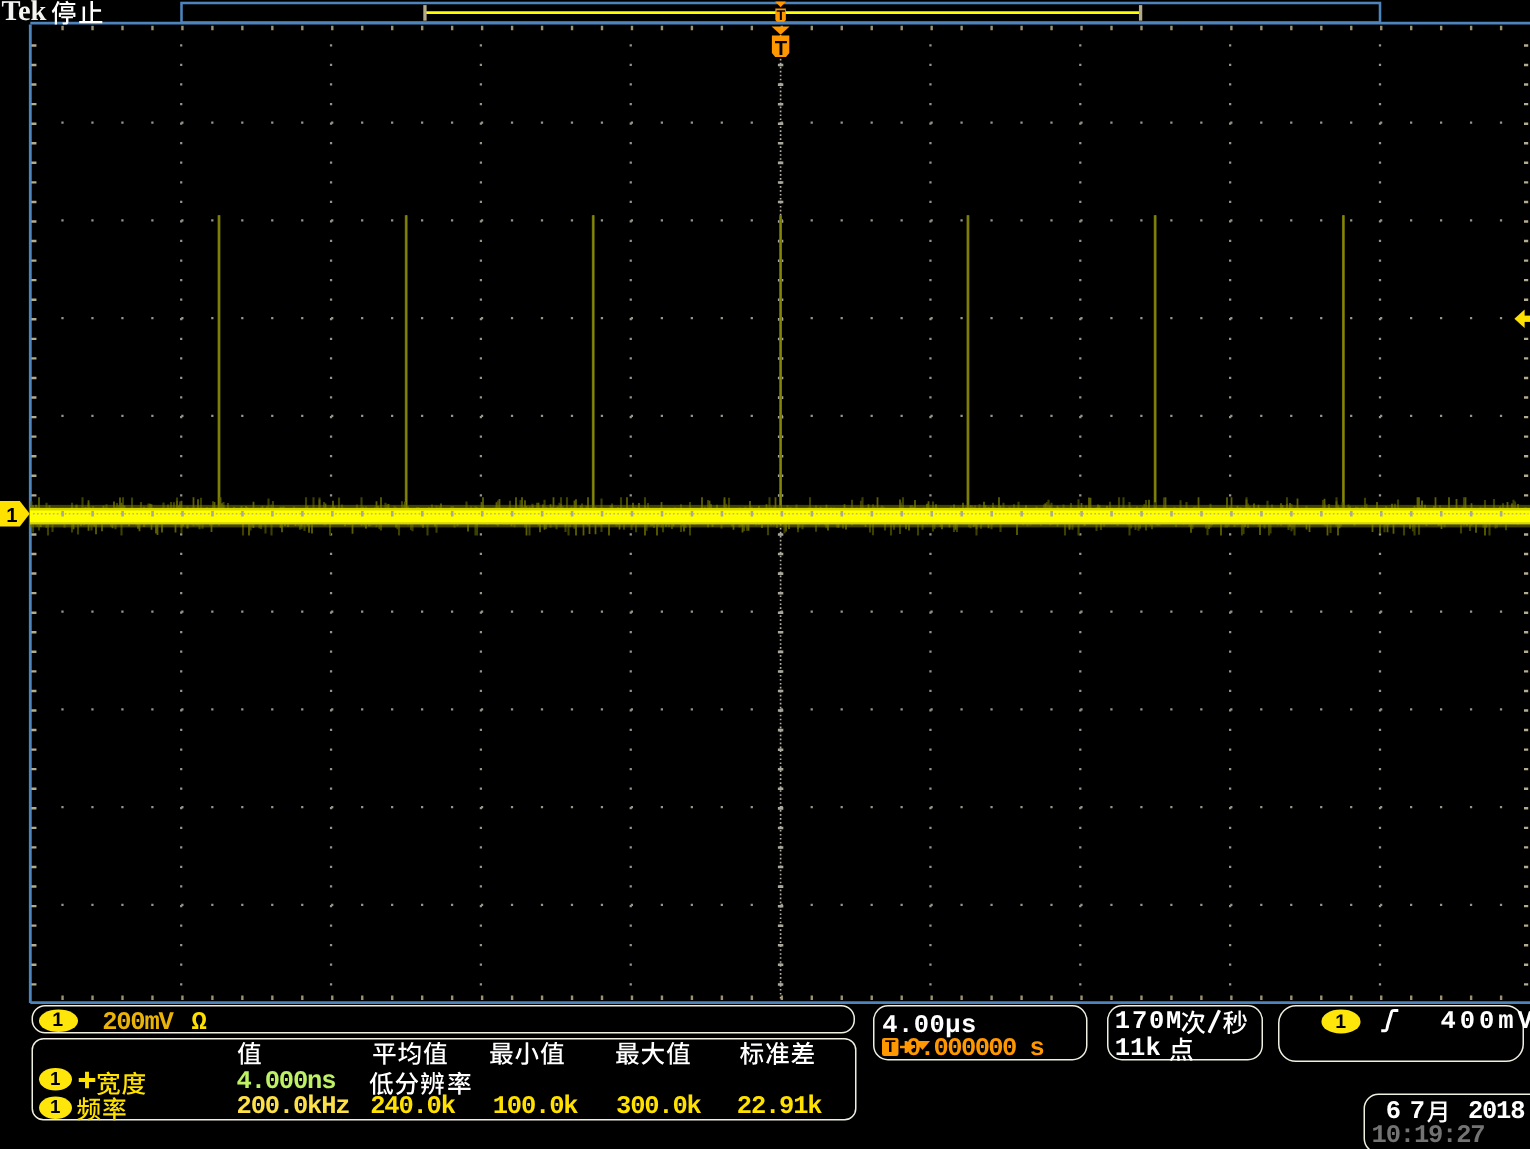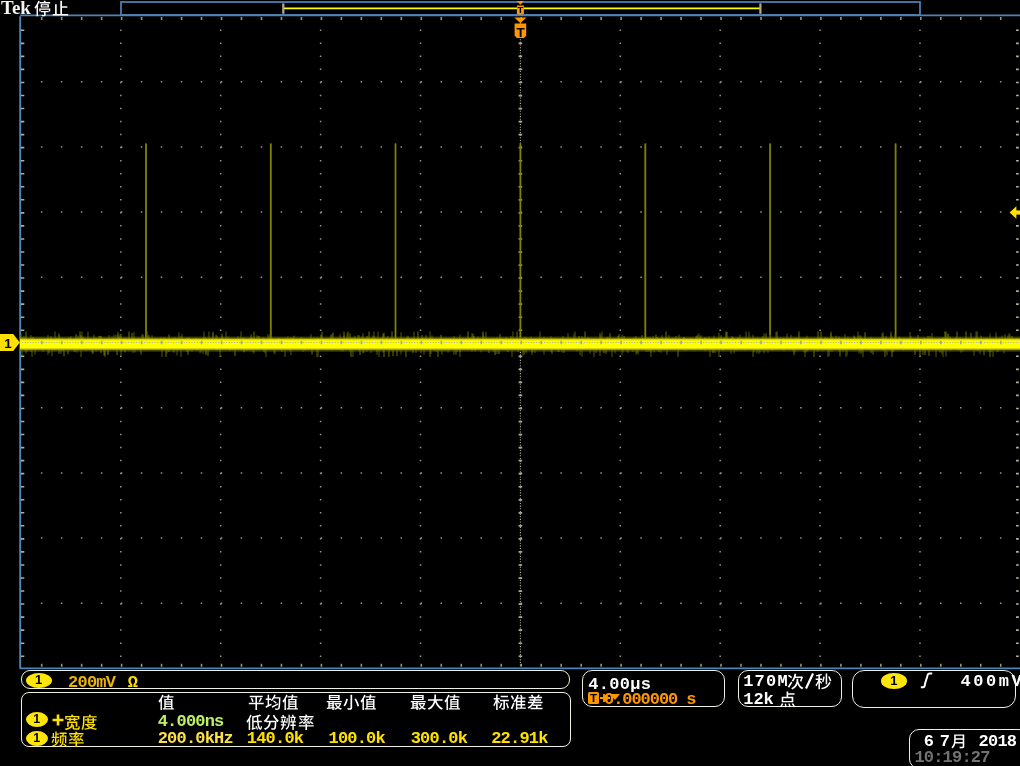--- a/index.html
+++ b/index.html
@@ -207,21 +207,21 @@
     </svg><svg class="cj" style="width:16.5px;height:16.5px;margin-right:0.9px;fill:#ffffff">
       <use href="#u7387"></use>
     </svg></div>
 <div class="ell" style="left:25.8px;top:730.6px;width:22px;height:15px;font-size:12.5px;line-height:14.8px">1</div>
 <div class="abs " style="left:50.5px;top:731.3px;"><svg class="cj" style="width:16.5px;height:16.5px;margin-right:0.9px;fill:#ffe100">
       <use href="#u9891"></use>
     </svg><svg class="cj" style="width:16.5px;height:16.5px;margin-right:0.9px;fill:#ffe100">
       <use href="#u7387"></use>
     </svg></div>
 <div class="abs n15" style="left:157.7px;top:728.5px;color:#fde047">200.0kHz</div>
-<div class="abs n15" style="left:246.8px;top:728.5px;color:#ffe100">140.0k</div>
+<div class="abs n15" style="left:246.8px;top:728.5px;color:#ffe100">240.0k</div>
 <div class="abs n15" style="left:328.5px;top:728.5px;color:#ffe100">100.0k</div>
 <div class="abs n15" style="left:410.7px;top:728.5px;color:#ffe100">300.0k</div>
 <div class="abs n15" style="left:491.2px;top:728.5px;color:#ffe100">22.91k</div>
 <div class="box" style="left:582.4px;top:670.3px;width:143px;height:36.5px;border-radius:10px"></div>
 <div class="abs n15" style="left:588.2px;top:674.7px;color:#ffffff;letter-spacing:.3px">4.00µs</div>
 <div class="abs" style="left:587.8px;top:691.6px;width:11.5px;height:12.2px;background:#ff9800;border-radius:1.5px;color:#000;font-weight:bold;font-size:11.5px;text-align:center;line-height:12.2px;font-family:'Liberation Sans',sans-serif">T</div>
 <svg class="abs" style="left:599.6px;top:693.8px" width="10" height="8" viewBox="0 0 10 8">
     <path d="M0 4 H6.5 M4 0.8 L8.4 4 L4 7.2 Z" stroke="#ff9800" stroke-width="1.8" fill="#ff9800"></path>
   </svg>
 <div class="abs" style="left:609.9px;top:694.1px;width:0;height:0;border-left:5.5px solid transparent;border-right:5.5px solid transparent;border-top:6px solid #ff9800"></div>
@@ -230,21 +230,21 @@
 <div class="abs n15" style="left:743.2px;top:671.5px;color:#ffffff;letter-spacing:1.2px">170M</div>
 <div class="abs " style="left:787px;top:673px;"><svg class="cj" style="width:17px;height:17px;margin-right:0.5px;fill:#ffffff">
       <use href="#u6b21"></use>
     </svg></div>
 <svg class="abs" style="left:805px;top:673px" width="9" height="16" viewBox="0 0 9 16">
     <path d="M8 0.5 L1 15.5" stroke="#fff" stroke-width="2.2"></path>
   </svg>
 <div class="abs " style="left:814.8px;top:673px;"><svg class="cj" style="width:17px;height:17px;margin-right:0.5px;fill:#ffffff">
       <use href="#u79d2"></use>
     </svg></div>
-<div class="abs n15" style="left:743.2px;top:689.0px;color:#ffffff;letter-spacing:0">12k</div>
+<div class="abs n15" style="left:743.2px;top:689.0px;color:#ffffff;letter-spacing:0">11k</div>
 <div class="abs " style="left:779px;top:690.6px;"><svg class="cj" style="width:17px;height:17px;margin-right:0.5px;fill:#ffffff">
       <use href="#u70b9"></use>
     </svg></div>
 <div class="box" style="left:851.5px;top:670px;width:164px;height:38px;border-radius:12px"></div>
 <div class="ell" style="left:881px;top:673.1px;width:25.5px;height:15.5px;font-size:13px;line-height:15.2px">1</div>
 <svg class="abs" style="left:920.3px;top:672.3px" width="13" height="17.5" viewBox="0 0 13 17.5">
     <path d="M0.8 15.2 H3.2 C4.8 15.2 4.6 14 5.1 11.5 L7.3 4.2 C7.8 1.9 8 1.6 9.8 1.6 H12.2" stroke="#fff" stroke-width="2" fill="none"></path>
   </svg>
 <div class="abs n15" style="left:960.4px;top:671.6px;color:#ffffff;letter-spacing:2.6px">400mV</div>
 <div class="box" style="left:909px;top:728.9px;width:120px;height:40px;border-radius:10px"></div>

